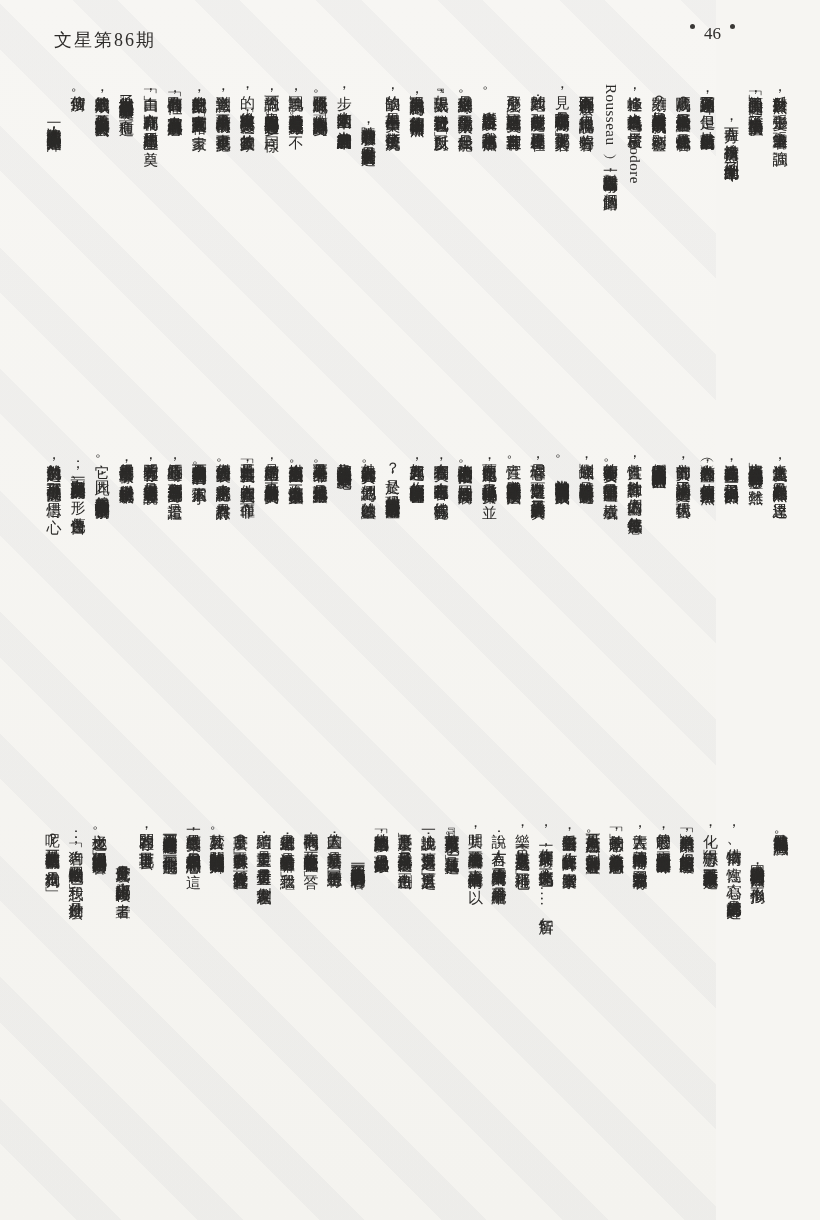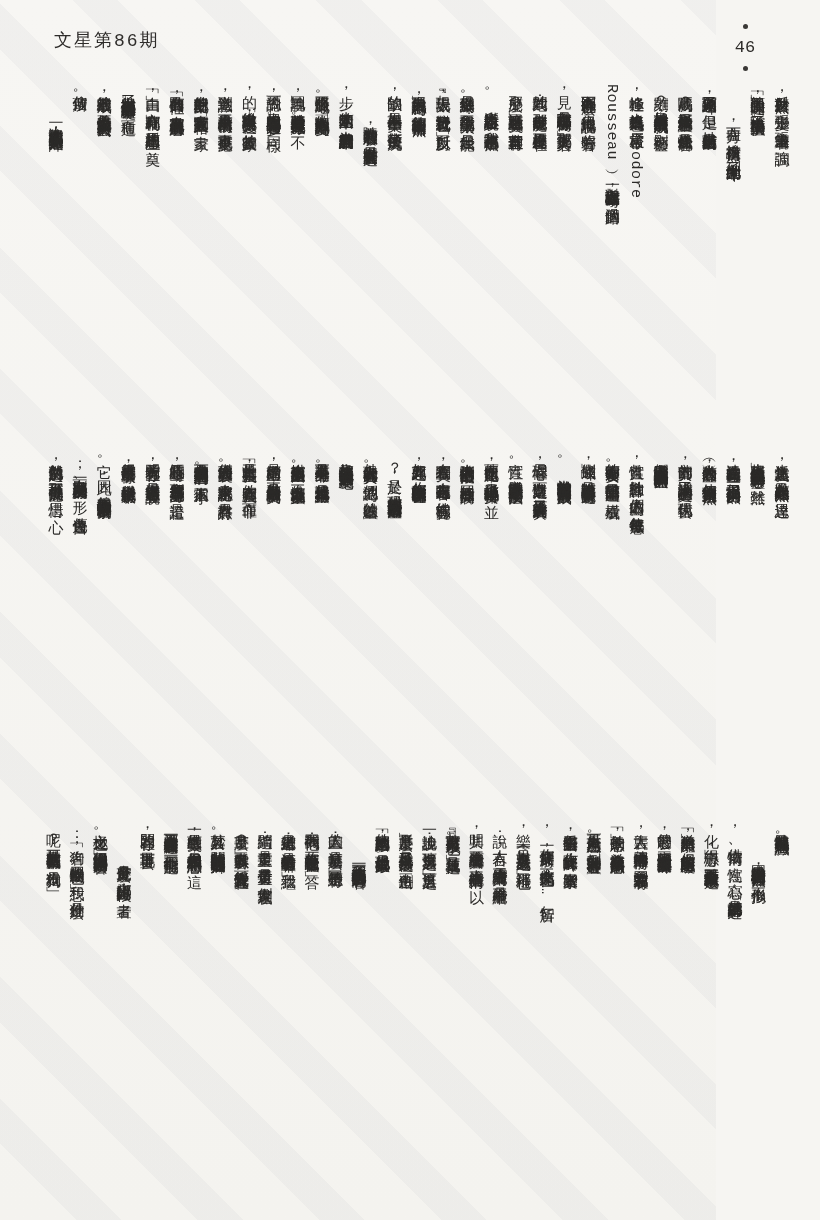--- a/index.html
+++ b/index.html
@@ -16,42 +16,39 @@
     width: 716px;
     height: 1220px;
     background:
       repeating-linear-gradient(45deg,
         rgba(165,168,178,0.00) 0px,
         rgba(165,168,178,0.00) 54px,
         rgba(165,168,178,0.085) 54px,
         rgba(165,168,178,0.085) 86px),
       linear-gradient(#f7f6f3, #f4f3ef);
     color: #272625;
-    font-family: Liberation Mono, monospace;
   }
   
   .hdr-journal {
     position: absolute;
     left: 54px;
     top: 28px;
     font-size: 18px;
     letter-spacing: 2px;
     color: #2e2c2a;
   }
   .hdr-page {
     position: absolute;
     left: 690px;
     top: 24px;
     width: 110px;
     font-size: 17px;
     color: #2e2c2a;
     display: flex;
-    align-items: center;
     gap: 9px;
-    flex-direction: column;
   }
   .dot {
     width: 5px; height: 5px;
     background: #3a3836;
     border-radius: 50%;
     display: inline-block;
   }
   
   .band {
     position: absolute;

